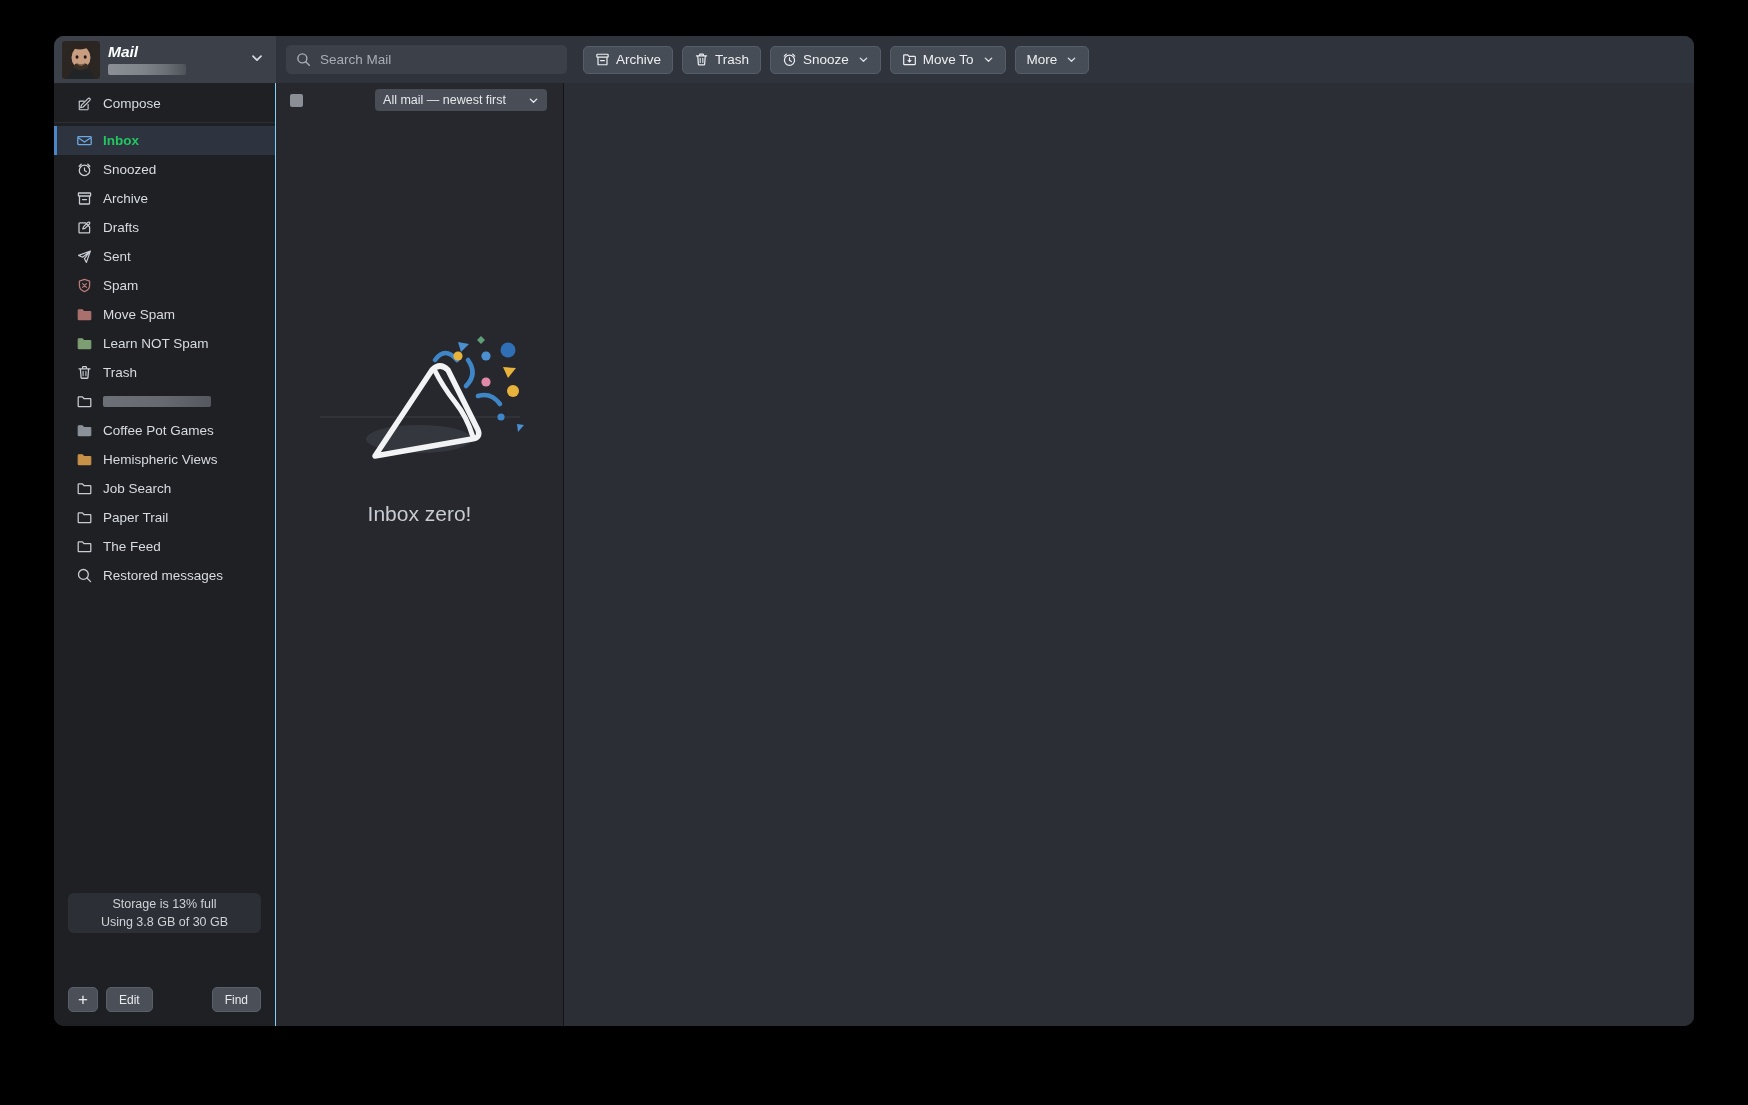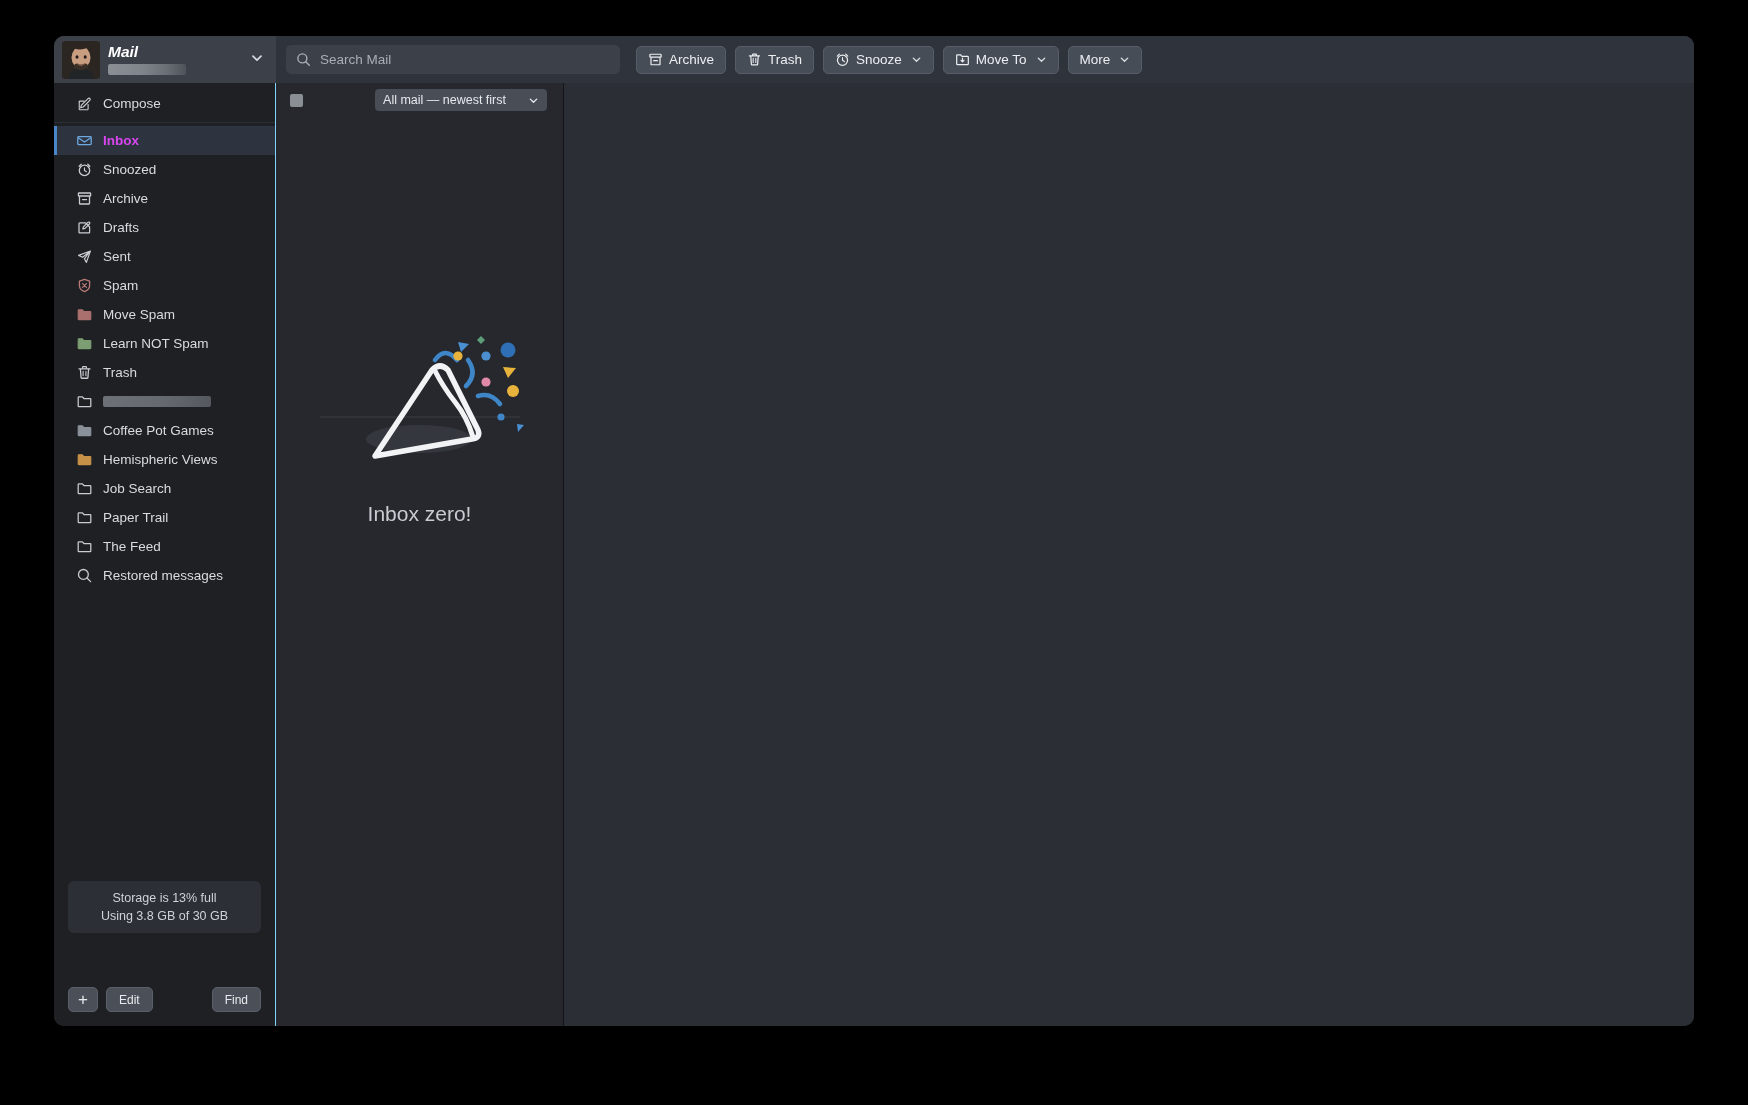--- a/index.html
+++ b/index.html
@@ -90,21 +90,21 @@
   }
   #acct-chevron { color: #d7dadf; flex: 0 0 auto; padding-right: 4px; }
 
   #search-zone {
     flex: 0 0 290px;
     display: flex; align-items: center;
     padding-left: 10px;
     background: #2f333b;
   }
   #searchbox {
-    width: 334px; height: 29px;
+    width: 281px; height: 29px;
     background: #3b4049;
     border-radius: 5px;
     display: flex; align-items: center;
     gap: 9px; padding: 0 10px;
     cursor: text;
   }
   #searchbox .ph { font-size: 13.5px; color: #a9aeb6; }
 
   #actions-zone {
     flex: 1 1 auto;
@@ -146,41 +146,41 @@
     gap: 10px;
     padding-left: 22px;
     color: #d8dbe0;
     font-size: 13.5px;
     cursor: pointer;
     position: relative;
   }
   .nav-item .ico { width: 17px; height: 17px; flex: 0 0 17px; display: flex; align-items: center; justify-content: center; }
   .nav-item.selected {
     background: #2d3440;
-    color: #d946ef;
+    color: #22c55e;
     font-weight: bold;
   }
   .nav-item.selected::before {
     content: ""; position: absolute; left: 0; top: 0; bottom: 0;
     width: 3px; background: #4a86c8;
   }
   .blurlabel {
     height: 11px; width: 108px;
     border-radius: 2px;
     background: linear-gradient(90deg,#6d7177 0%, #66696f 55%, #55585e 100%);
     filter: blur(0.4px);
   }
 
   #sidebar-spacer { flex: 1 1 auto; }
 
   #storage {
     margin: 0 14px 10px 14px;
     background: #2c2f35;
     border-radius: 6px;
-    padding: 8px 6px;
+    padding: 2px 6px;
     text-align: center;
     color: #cfd3d8;
     font-size: 12.5px;
     line-height: 18px;
   }
   #sidebar-buttons {
     display: flex; align-items: center;
     gap: 8px;
     padding: 0 14px 14px 14px;
   }

